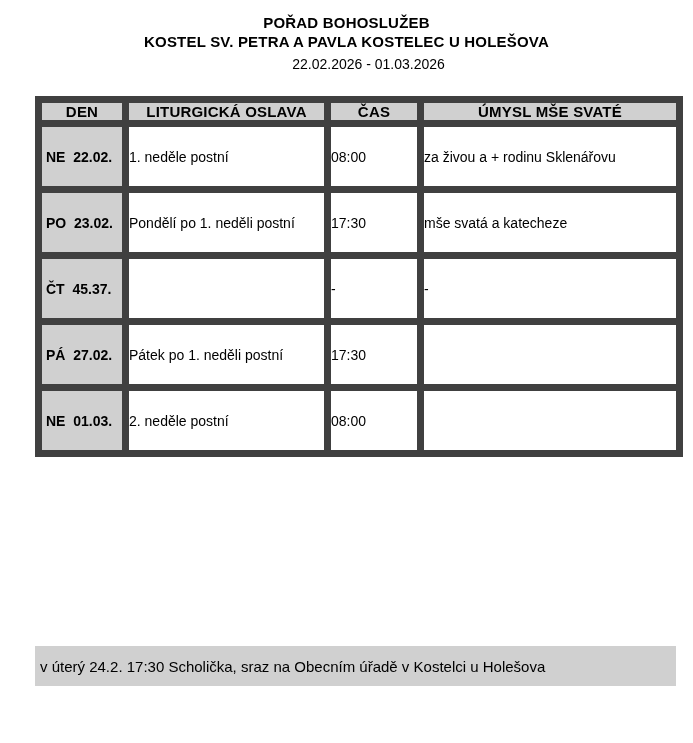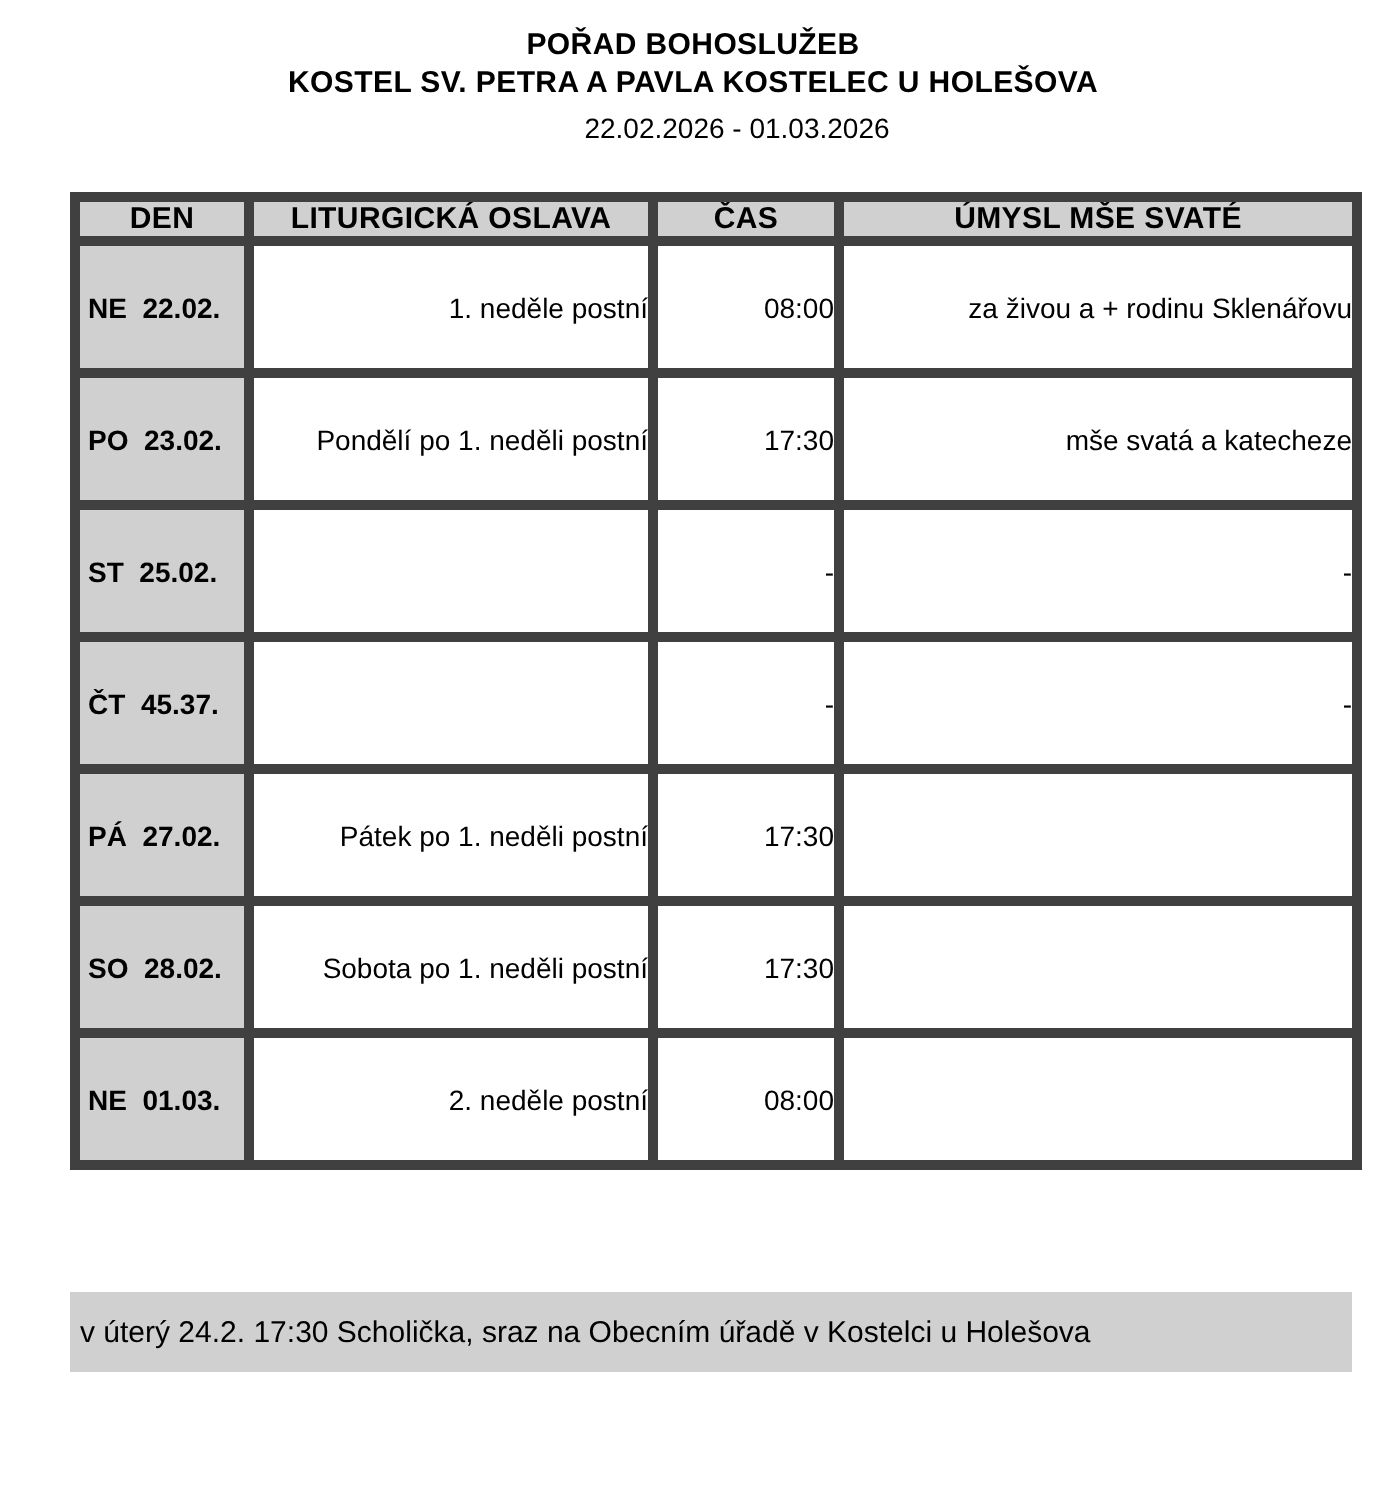--- a/index.html
+++ b/index.html
@@ -31,21 +31,21 @@
 
   
   table.schedule {
     margin: 23px 0 0 35px;
     width: 641px;
     border-collapse: collapse;
     table-layout: fixed;
     border: 2px solid #000000;
   }
   table.schedule th, table.schedule td {
-    border: 5px solid #404040;
+    border: 7px solid #404040;
     overflow: hidden;
     vertical-align: middle;
   }
   table.schedule th {
     height: 20px;
     background: #d0d0d0;
     font-size: 15px;
     font-weight: bold;
     text-align: center;
     letter-spacing: 0.2px;
@@ -56,21 +56,21 @@
   col.c-cas   { width: 93px; }
   col.c-umysl { width: 259px; }
   td.cell-den {
     background: #d0d0d0;
     font-weight: bold;
     font-size: 15px;
     text-align: left;
     padding-left: 4px;
     white-space: pre;
   }
-  td.cell-lit, td.cell-cas, td.cell-umysl { text-align: right; }
+  td.cell-lit, td.cell-cas, td.cell-umysl { text-align: left; }
 
   
   .footer-note {
     position: absolute;
     left: 35px;
     top: 646px;
     width: 641px;
     height: 40px;
     background: #d0d0d0;
     display: flex;
@@ -114,47 +114,35 @@
     </tr>
 
     <tr>
       <td class="cell-den">PO  23.02.</td>
       <td class="cell-lit">Pondělí po 1. neděli postní</td>
       <td class="cell-cas">17:30</td>
       <td class="cell-umysl">mše svatá a katecheze</td>
     </tr>
 
 
-    <tr>
-      <td class="cell-den">ST  25.02.</td>
-      <td class="cell-lit"></td>
-      <td class="cell-cas">-</td>
-      <td class="cell-umysl">-</td>
-    </tr>
 
     <tr>
       <td class="cell-den">ČT  45.37.</td>
       <td class="cell-lit"></td>
       <td class="cell-cas">-</td>
       <td class="cell-umysl">-</td>
     </tr>
 
     <tr>
       <td class="cell-den">PÁ  27.02.</td>
       <td class="cell-lit">Pátek po 1. neděli postní</td>
       <td class="cell-cas">17:30</td>
       <td class="cell-umysl"></td>
     </tr>
 
-    <tr>
-      <td class="cell-den">SO  28.02.</td>
-      <td class="cell-lit">Sobota po 1. neděli postní</td>
-      <td class="cell-cas">17:30</td>
-      <td class="cell-umysl"></td>
-    </tr>
 
     <tr>
       <td class="cell-den">NE  01.03.</td>
       <td class="cell-lit">2. neděle postní</td>
       <td class="cell-cas">08:00</td>
       <td class="cell-umysl"></td>
     </tr>
   </tbody>
   </table>
 

